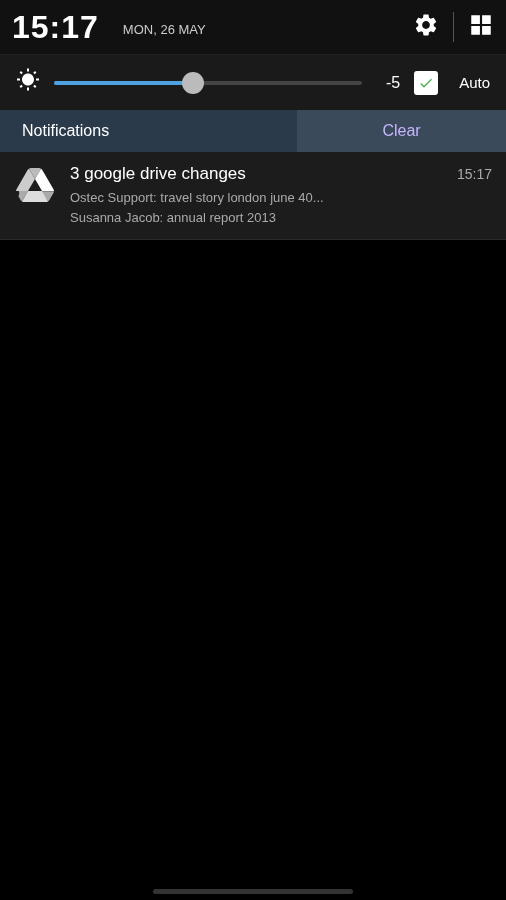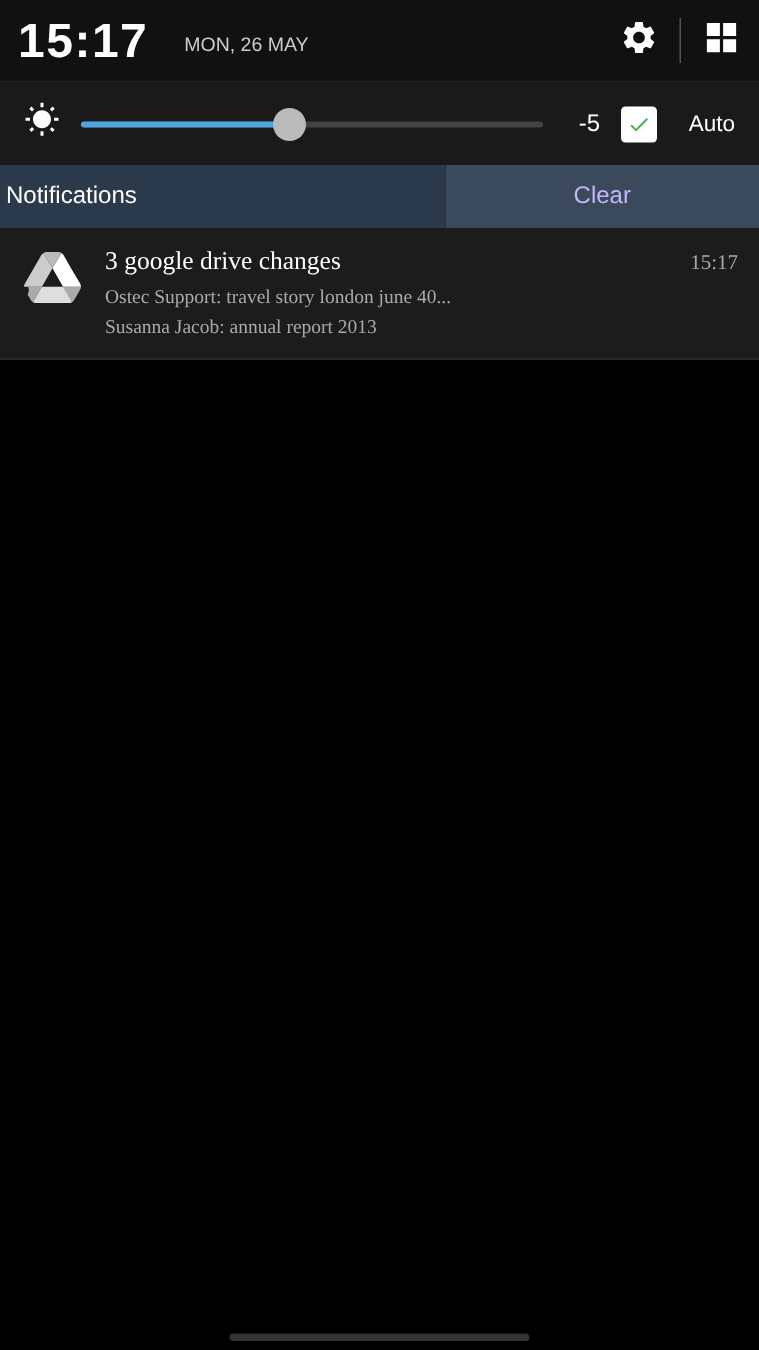--- a/index.html
+++ b/index.html
@@ -134,21 +134,21 @@
       width: 100%;
       height: 42px;
       display: flex;
     }
 
     .notifications-label {
       flex: 1;
       background: #2a3a4a;
       display: flex;
       align-items: center;
-      padding-left: 4px;
+      padding-left: 22px;
       font-size: 16px;
       color: #fff;
       font-weight: 500;
     }
 
     .clear-button {
       width: 209px;
       background: #3a4a5a;
       display: flex;
       align-items: center;
@@ -175,21 +175,20 @@
       width: 42px;
       height: 42px;
       flex-shrink: 0;
       display: flex;
       align-items: center;
       justify-content: center;
     }
 
     .notification-content {
       flex: 1;
-      font-family: Liberation Serif, serif;
     }
 
     .notification-title-row {
       display: flex;
       justify-content: space-between;
       align-items: baseline;
       margin-bottom: 4px;
     }
 
     .notification-title {

